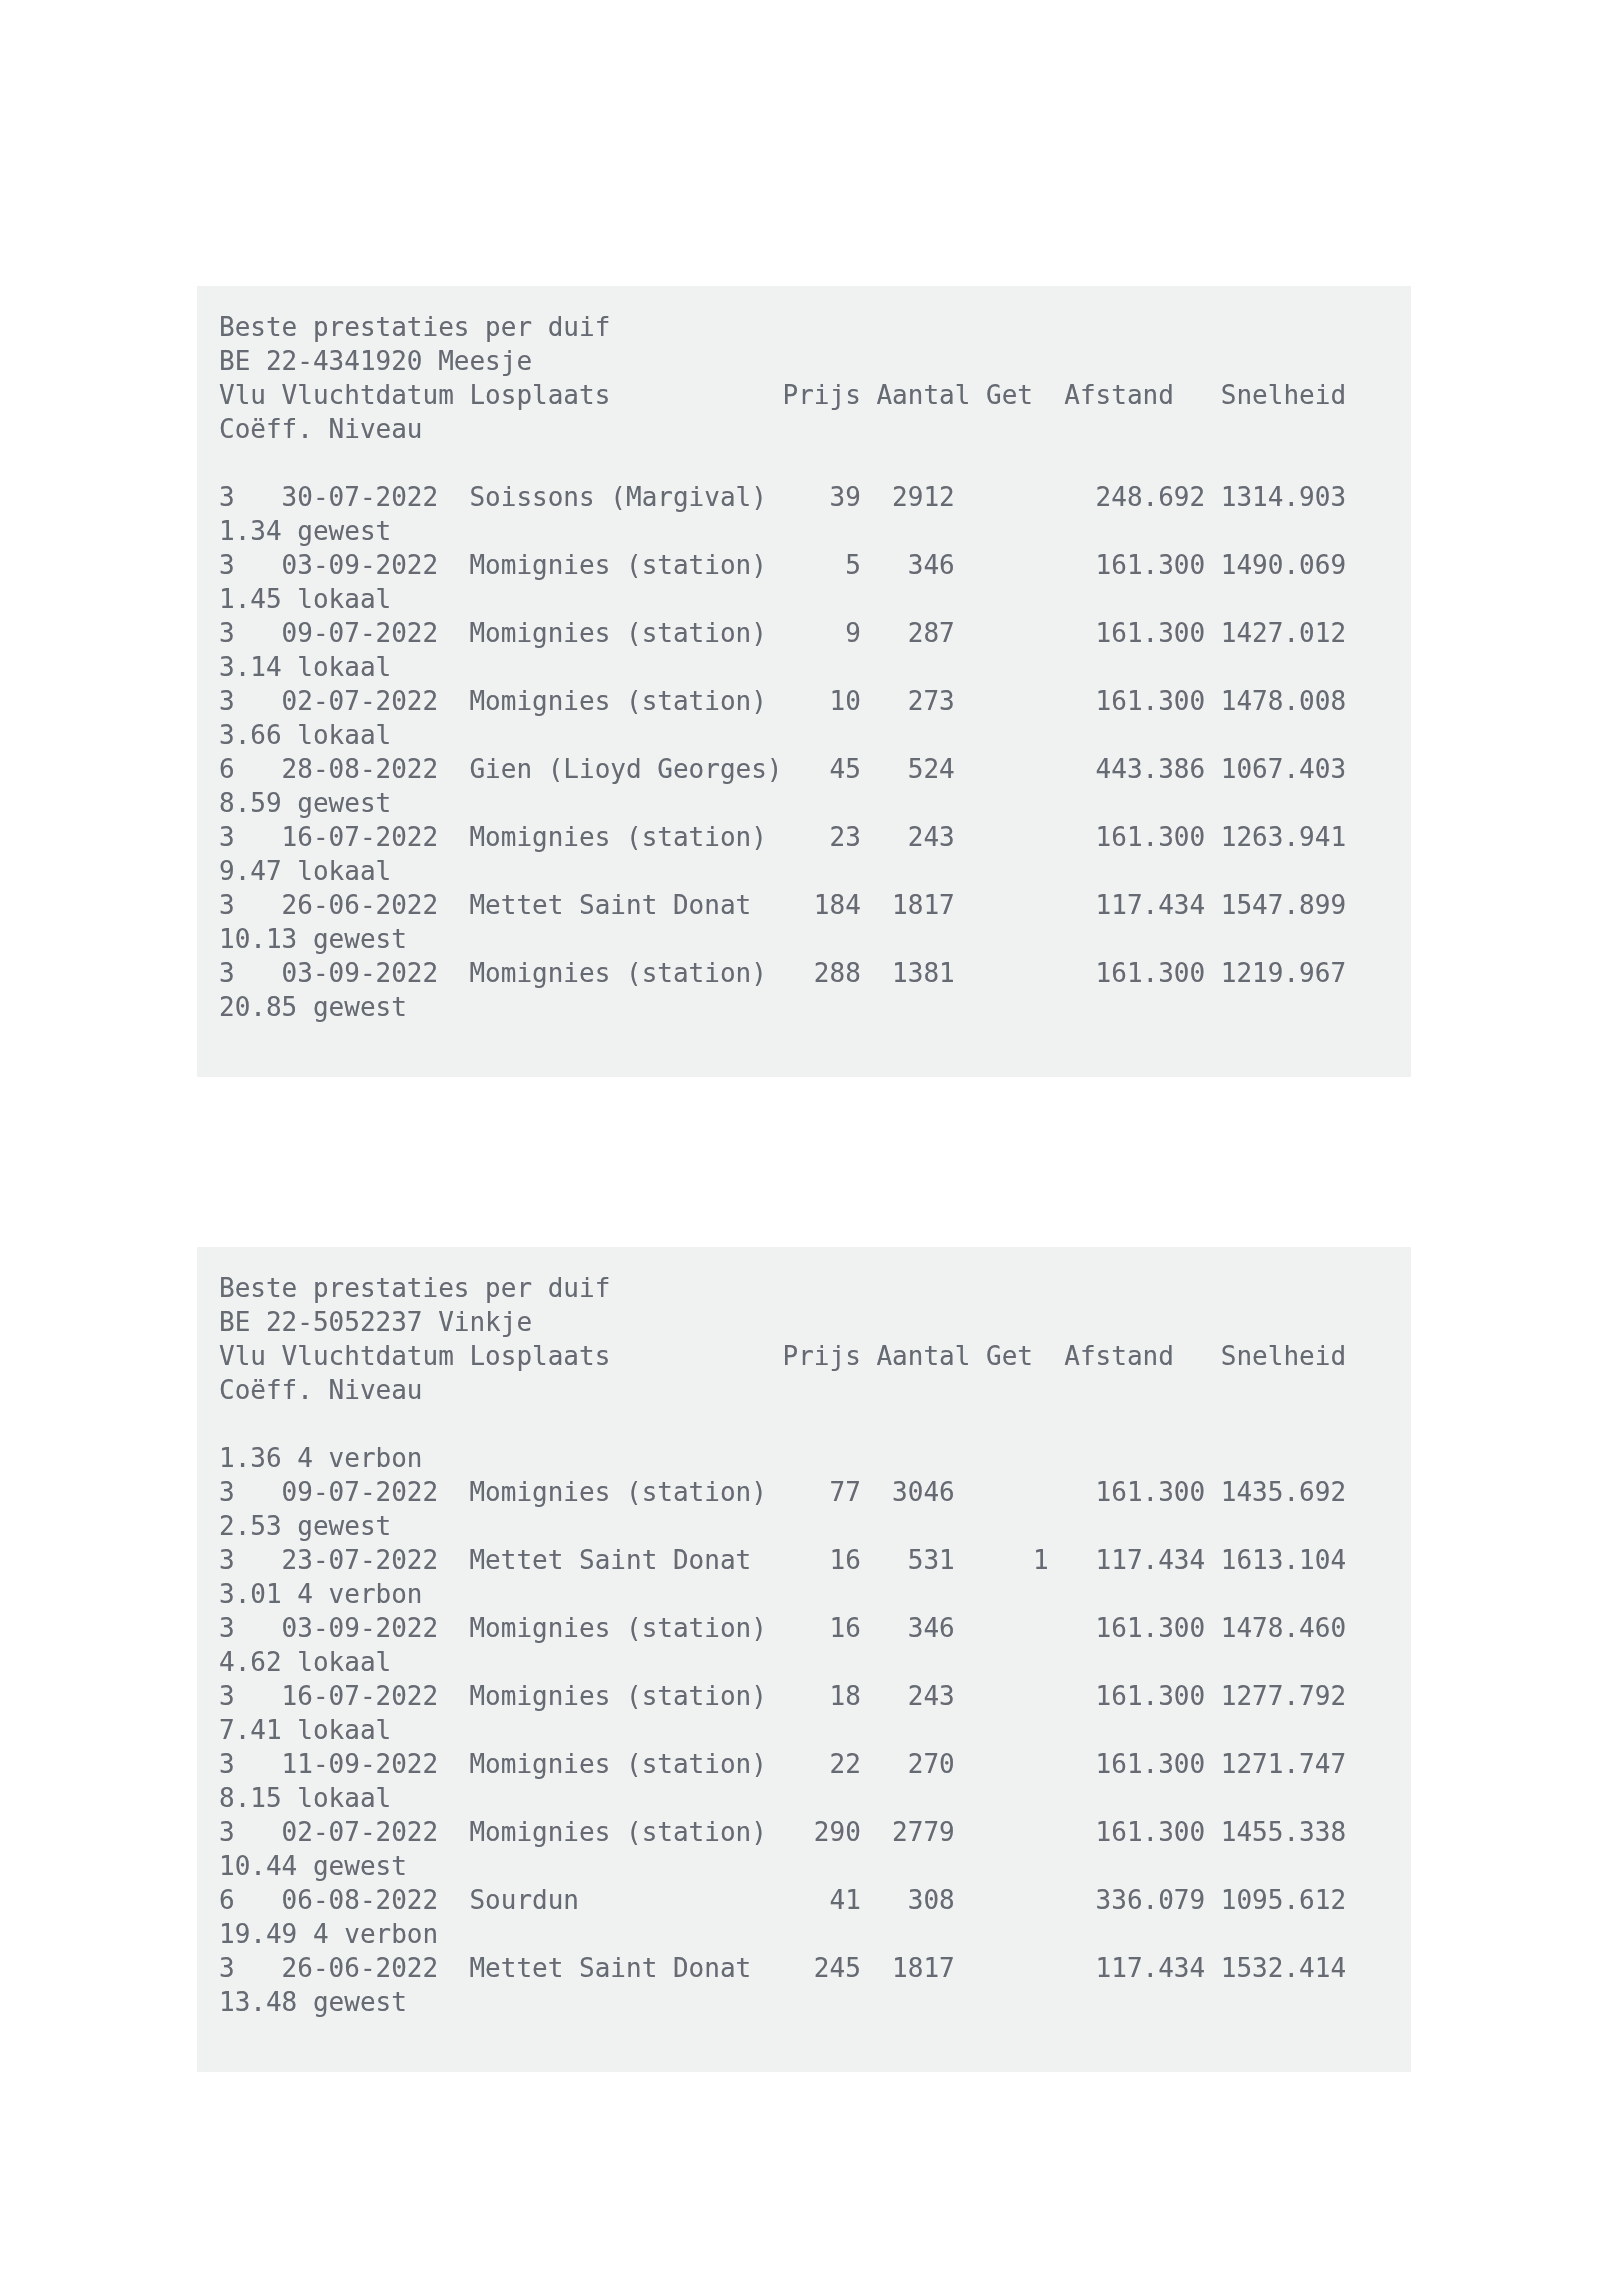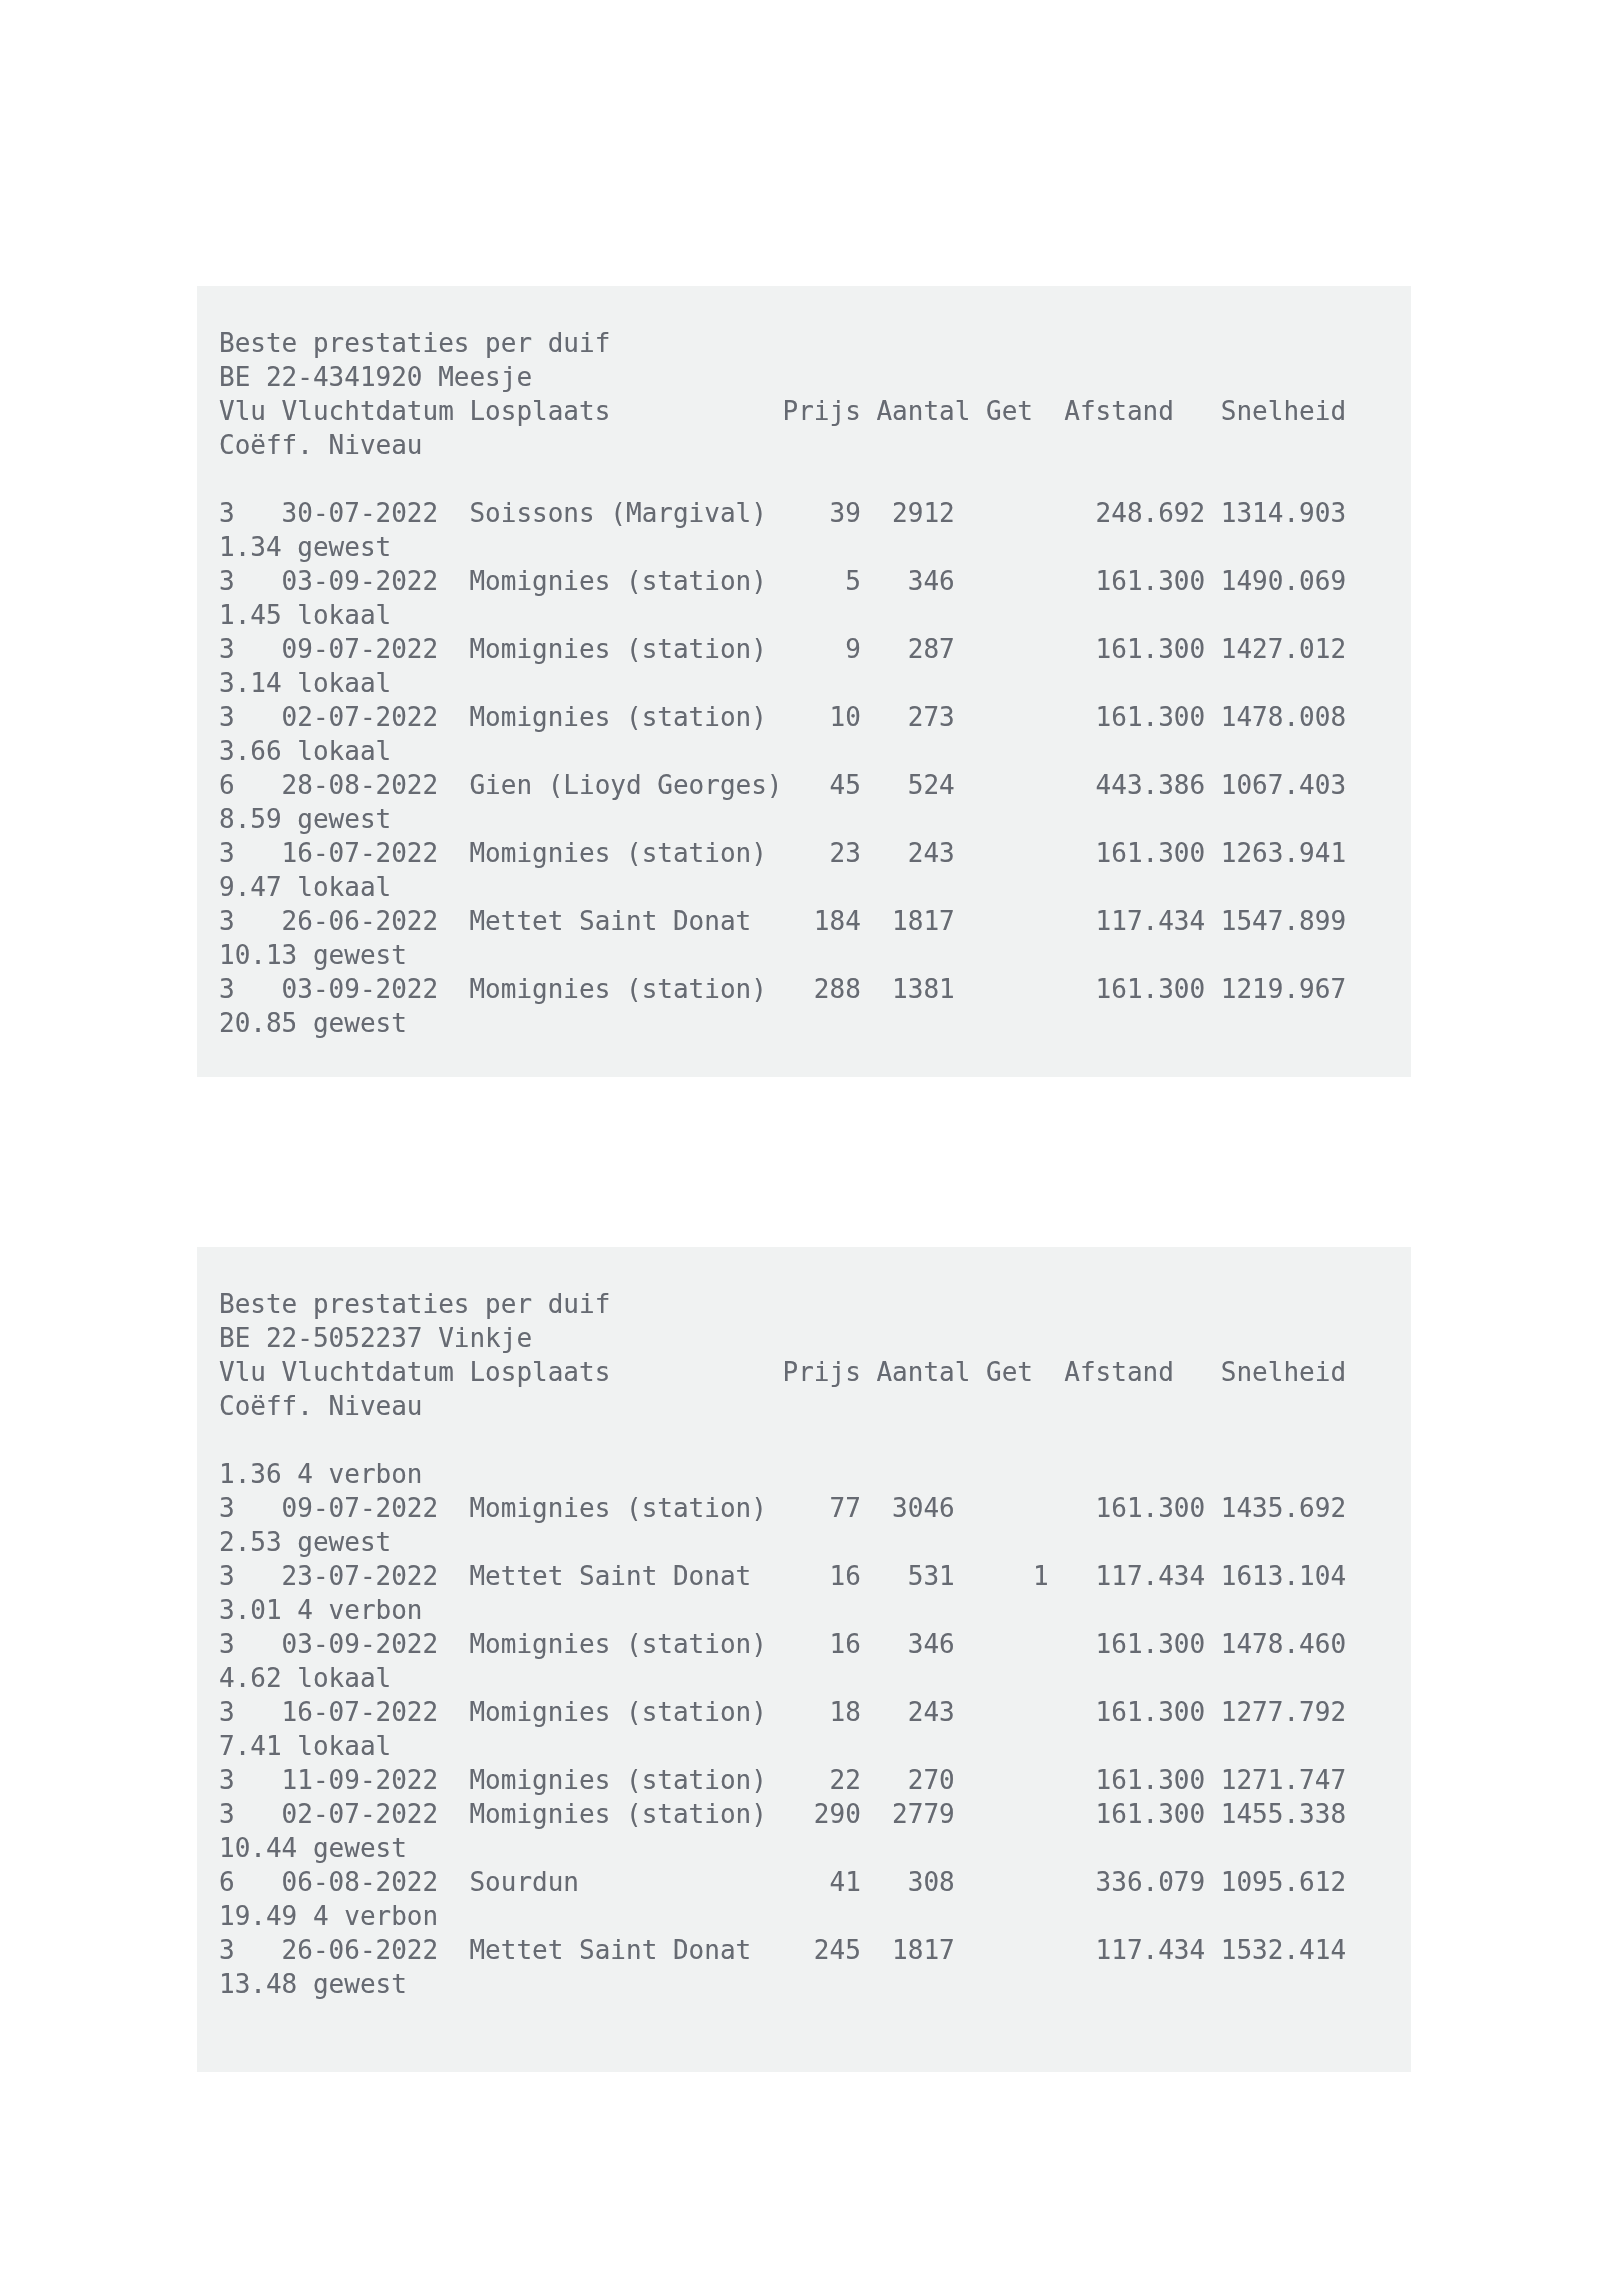--- a/index.html
+++ b/index.html
@@ -8,21 +8,21 @@
     background:#ffffff;
     position:relative;
     font-family:"DejaVu Sans Mono","Liberation Mono",monospace;
   }
   .card{
     position:absolute;
     left:197px;
     width:1214px;
     background:#f0f2f2;
     box-sizing:border-box;
-    padding:40px 0 0 22px;
+    padding:24px 0 0 22px;
     overflow:hidden;
   }
   .card1{top:286px;height:791px;}
   .card2{top:1247px;height:825px;}
   .line{
     white-space:pre;
     font-size:26px;
     line-height:34px;
     min-height:34px;
     color:#666a72;
@@ -68,20 +68,21 @@
   <div class="line">1.36 4 verbon</div>
   <div class="line">3   09-07-2022  Momignies (station)    77  3046         161.300 1435.692</div>
   <div class="line">2.53 gewest</div>
   <div class="line">3   23-07-2022  Mettet Saint Donat     16   531     1   117.434 1613.104</div>
   <div class="line">3.01 4 verbon</div>
   <div class="line">3   03-09-2022  Momignies (station)    16   346         161.300 1478.460</div>
   <div class="line">4.62 lokaal</div>
   <div class="line">3   16-07-2022  Momignies (station)    18   243         161.300 1277.792</div>
   <div class="line">7.41 lokaal</div>
   <div class="line">3   11-09-2022  Momignies (station)    22   270         161.300 1271.747</div>
+  <div class="line">8.15 lokaal</div>
   <div class="line">3   02-07-2022  Momignies (station)   290  2779         161.300 1455.338</div>
   <div class="line">10.44 gewest</div>
   <div class="line">6   06-08-2022  Sourdun                41   308         336.079 1095.612</div>
   <div class="line">19.49 4 verbon</div>
   <div class="line">3   26-06-2022  Mettet Saint Donat    245  1817         117.434 1532.414</div>
   <div class="line">13.48 gewest</div>
 </div>
 
 
 </body></html>

